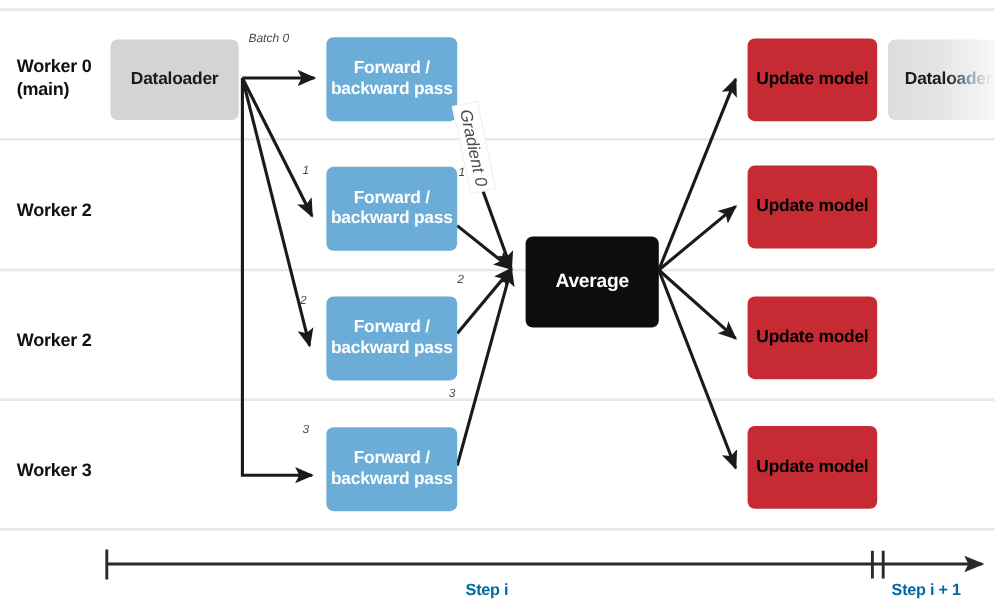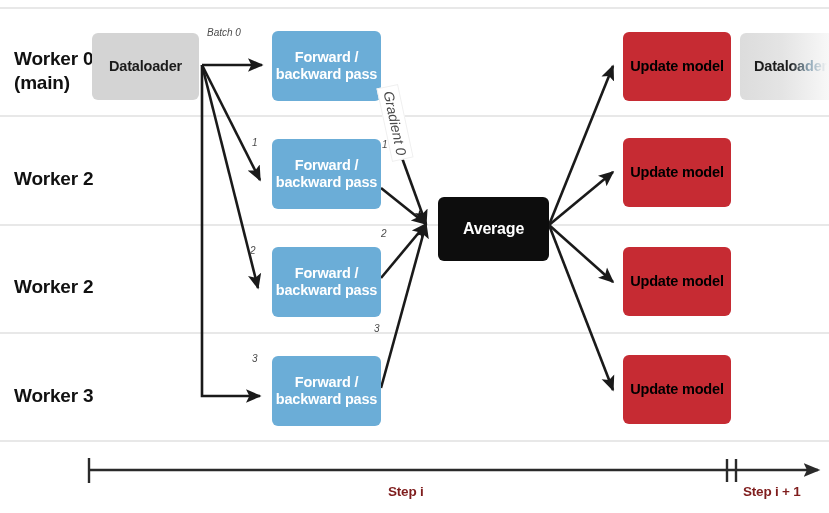--- a/index.html
+++ b/index.html
@@ -20,21 +20,21 @@
   #svg-layer {
     position: absolute;
     left: 0;
     top: 0;
     width: 829px;
     height: 513px;
   }
   .row-label {
     position: absolute;
     font-weight: bold;
-    font-size: 19px;
+    font-size: 15px;
     color: #111111;
     line-height: 1.25;
     letter-spacing: -0.2px;
     white-space: pre-line;
   }
   .node-box {
     position: absolute;
     border-radius: 6px;
     display: flex;
     align-items: center;
@@ -95,21 +95,21 @@
     background: #ffffff;
     padding: 2px 4px;
     border: 1px solid #f0f0f0;
     white-space: nowrap;
     transform-origin: left top;
   }
   .axis-label {
     position: absolute;
     font-weight: bold;
     font-size: 13.5px;
-    color: #7f1d1d;
+    color: #0369a1;
     white-space: nowrap;
     letter-spacing: -0.2px;
   }
 </style>
 </head>
 <body>
 
 <div id="diagram">
 
   <svg id="svg-layer" viewBox="0 0 829 513">
@@ -173,21 +173,21 @@
 
   <div class="node-box node-fwbw" style="left:272px; top:31px; width:109px; height:70px;">Forward /
 backward pass</div>
   <div class="node-box node-fwbw" style="left:272px; top:139px; width:109px; height:70px;">Forward /
 backward pass</div>
   <div class="node-box node-fwbw" style="left:272px; top:247px; width:109px; height:70px;">Forward /
 backward pass</div>
   <div class="node-box node-fwbw" style="left:272px; top:356px; width:109px; height:70px;">Forward /
 backward pass</div>
 
-  <div class="node-box node-average" style="left:438px; top:197px; width:111px; height:64px;">Average</div>
+  <div class="node-box node-average" style="left:438px; top:197px; width:111px; height:76px;">Average</div>
 
   <div class="node-box node-update" style="left:623px; top:32px; width:108px; height:69px;">Update model</div>
   <div class="node-box node-update" style="left:623px; top:138px; width:108px; height:69px;">Update model</div>
   <div class="node-box node-update" style="left:623px; top:247px; width:108px; height:69px;">Update model</div>
   <div class="node-box node-update" style="left:623px; top:355px; width:108px; height:69px;">Update model</div>
 
   <div class="edge-label" style="left:207px; top:27px;">Batch 0</div>
   <div class="edge-label" style="left:252px; top:137px;">1</div>
   <div class="edge-label" style="left:250px; top:245px;">2</div>
   <div class="edge-label" style="left:252px; top:353px;">3</div>

